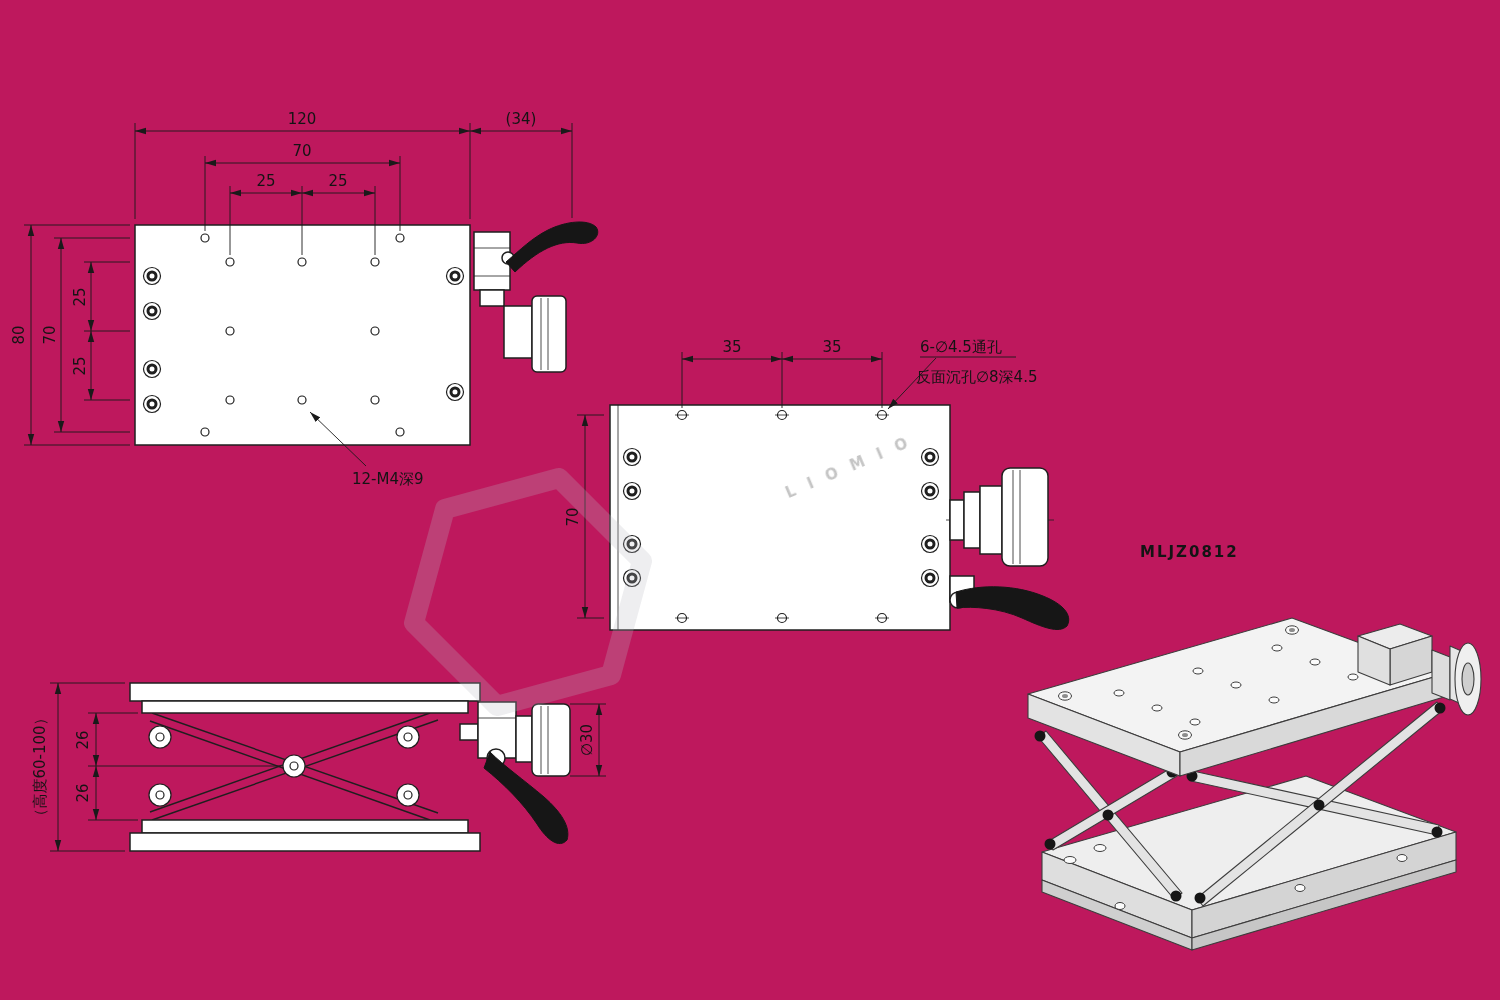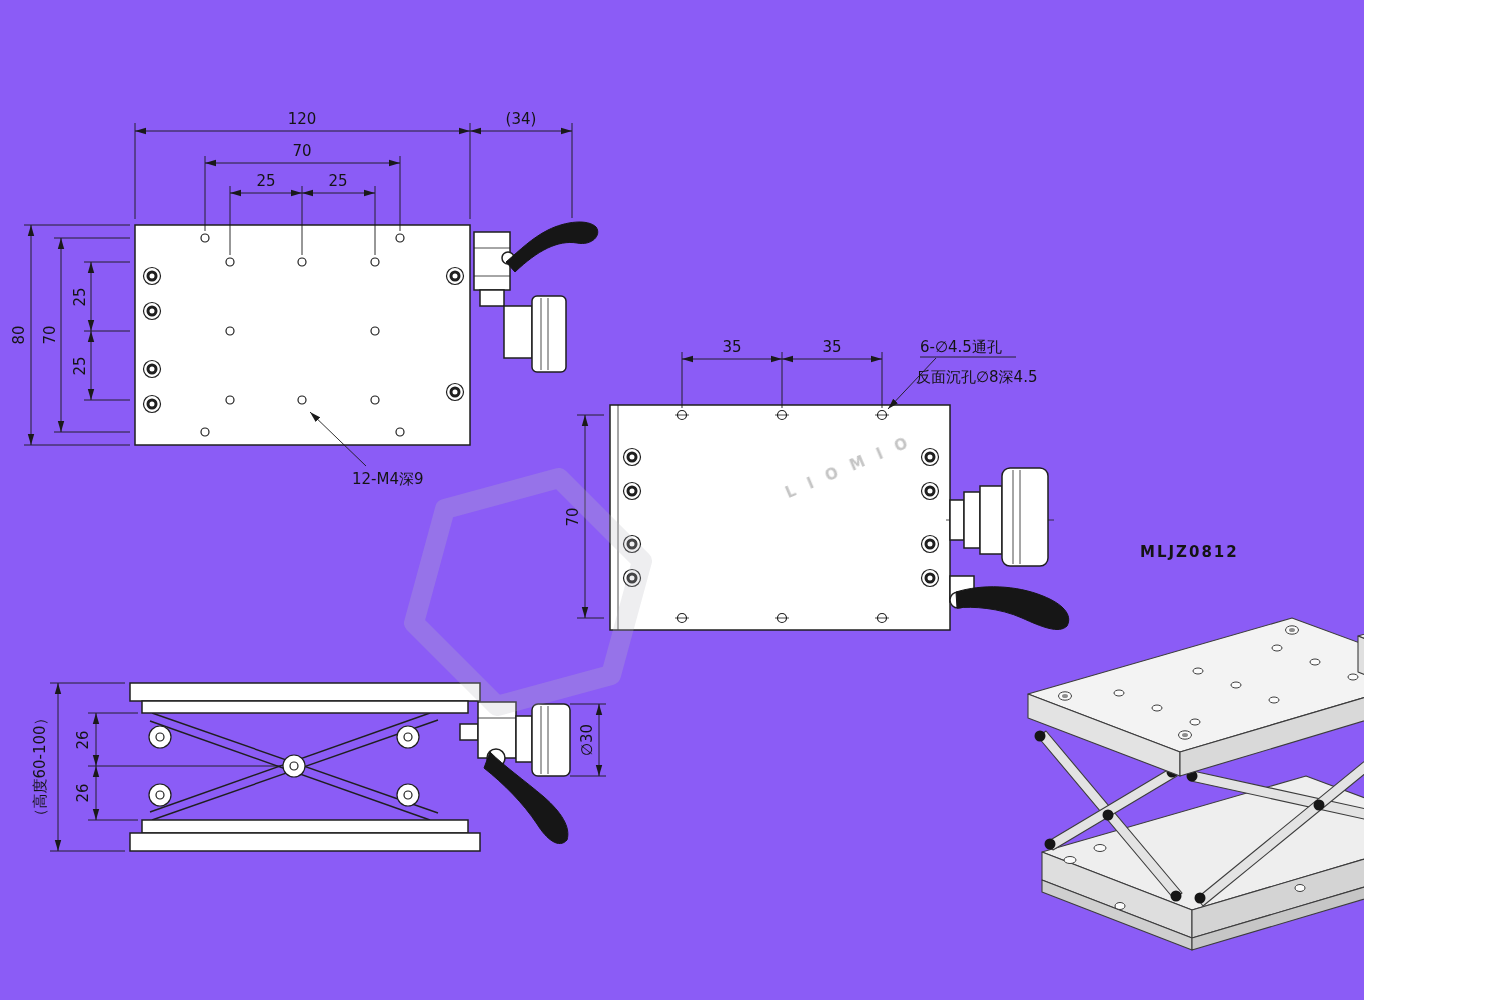--- a/index.html
+++ b/index.html
@@ -1,16 +1,16 @@
 <!DOCTYPE html>
 <html><head>
 <meta charset="utf-8">
 <style>
   body{margin:0;background:#ffffff}
-  .canvas{position:relative;width:1364px;height:1000px;background:#8b5cf6;overflow:hidden;
+  .canvas{position:relative;width:1500px;height:1000px;background:#be185d;overflow:hidden;
           font-family:"DejaVu Sans","Liberation Sans",sans-serif}
   .canvas svg{display:block}
   text{font-family:"DejaVu Sans","Liberation Sans",sans-serif;font-size:15px;fill:#141414}
   .tm{text-anchor:middle}
   .part{fill:#ffffff;stroke:#1f1f1f;stroke-width:1.5}
   .ln{stroke:#1f1f1f;stroke-width:1.4;fill:none}
   .thin{stroke:#1f1f1f;stroke-width:0.8;fill:none}
   .hole{fill:#ffffff;stroke:#1f1f1f;stroke-width:1.2}
   .ring{fill:#ffffff;stroke:#1f1f1f;stroke-width:3}
   .dims line{stroke:#1a1a1a;stroke-width:0.9;fill:none}

